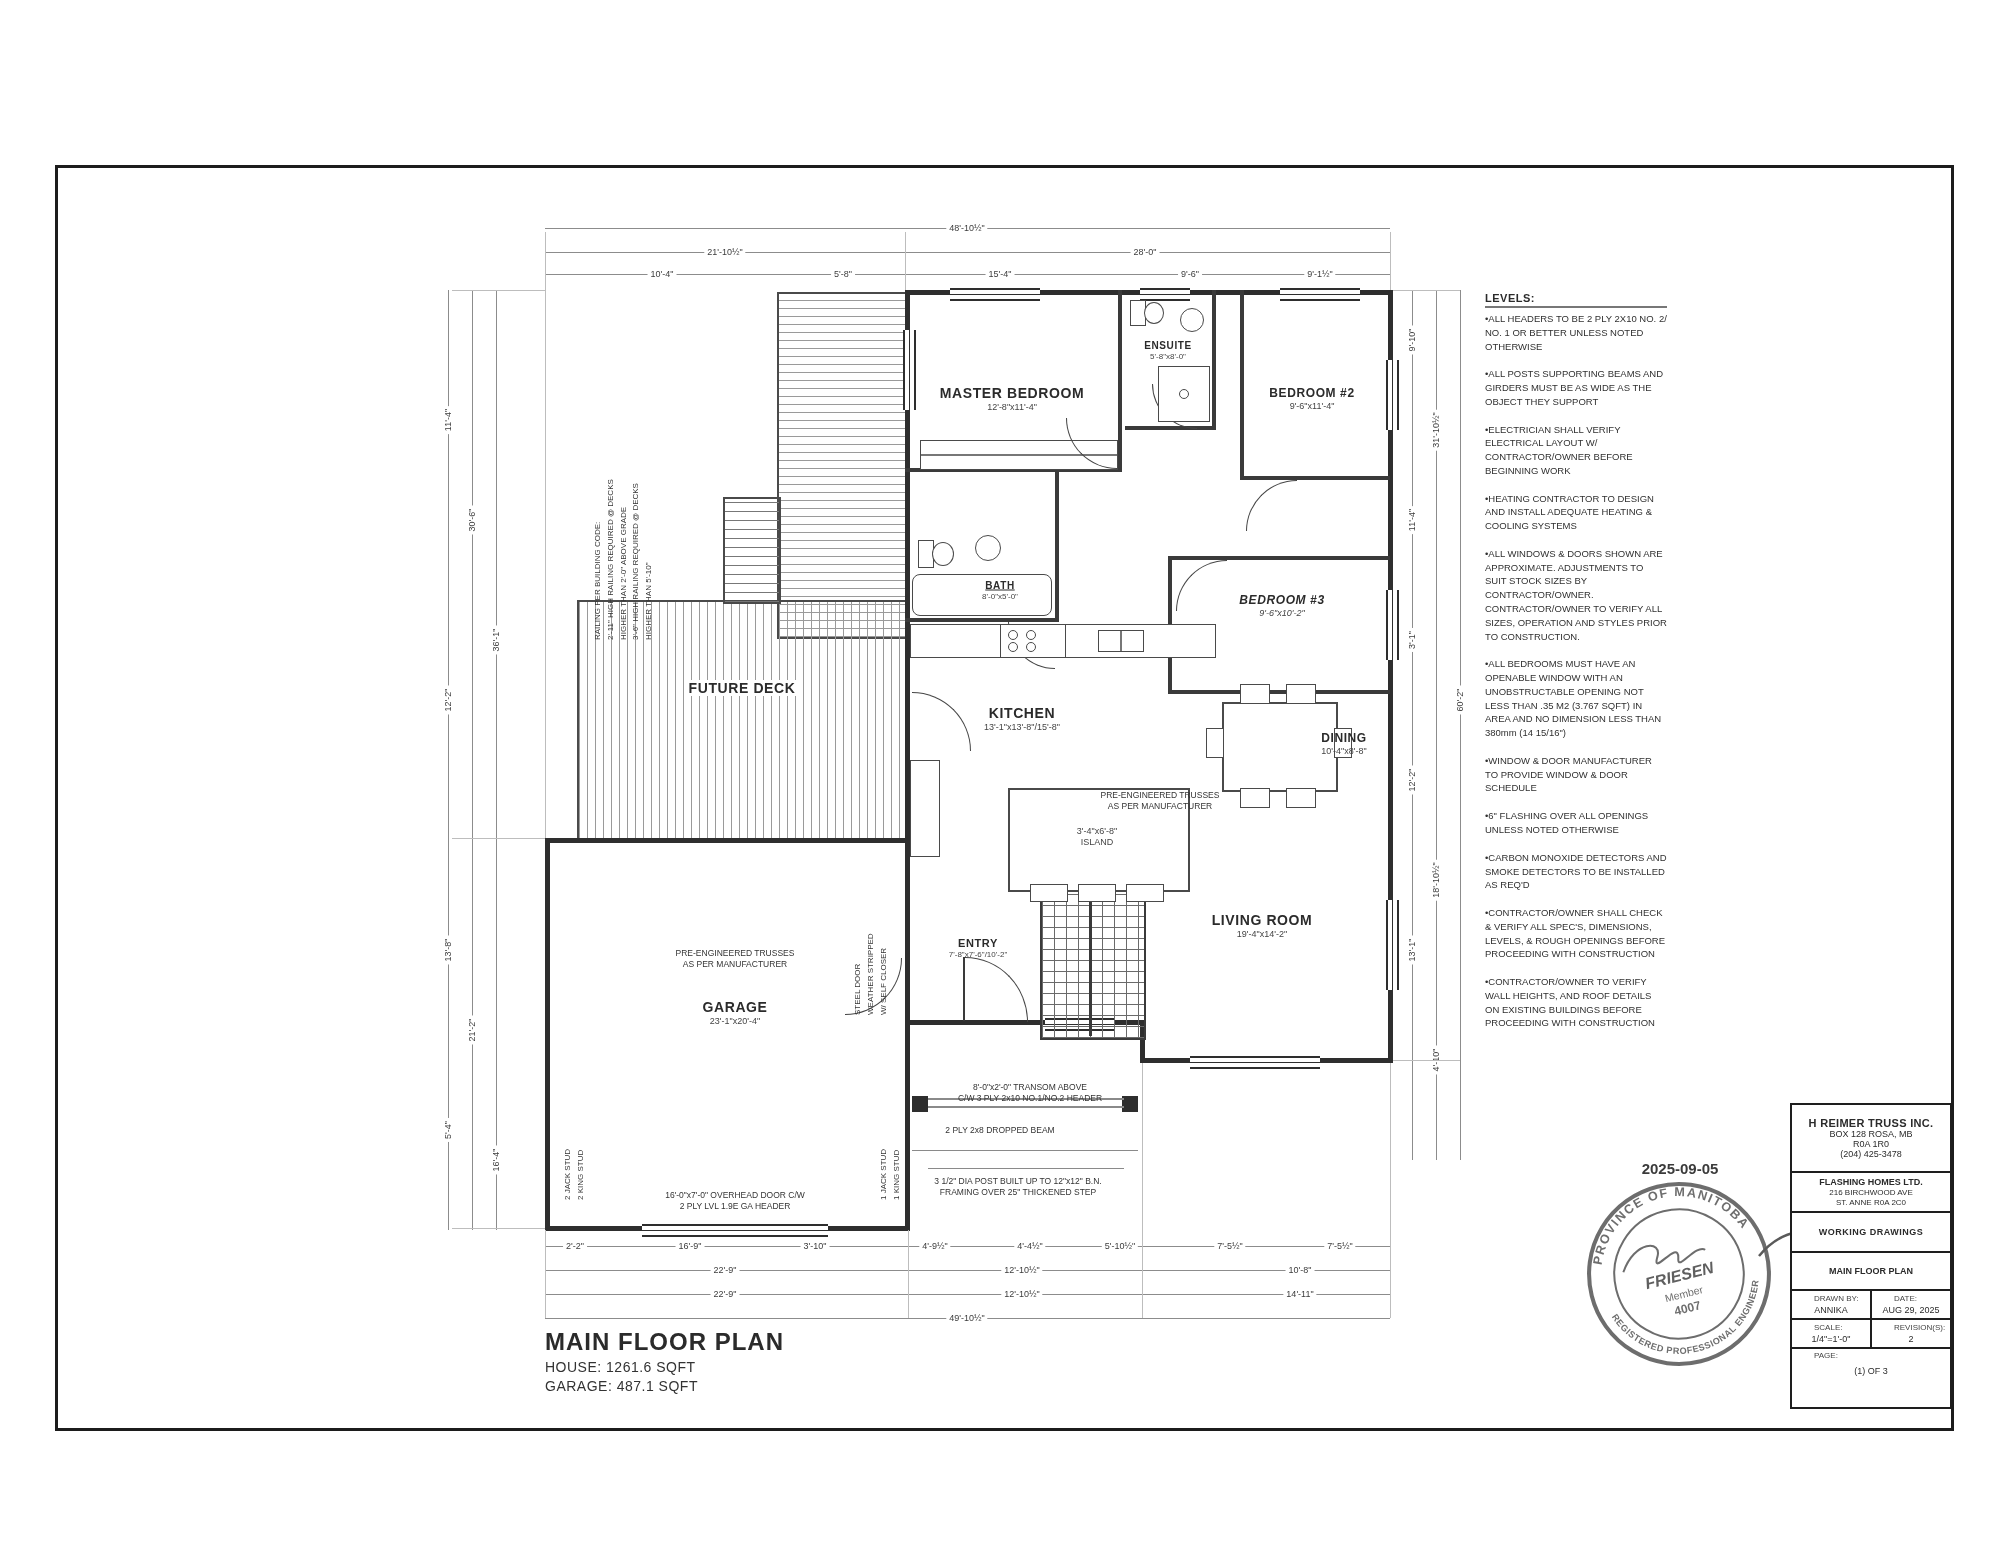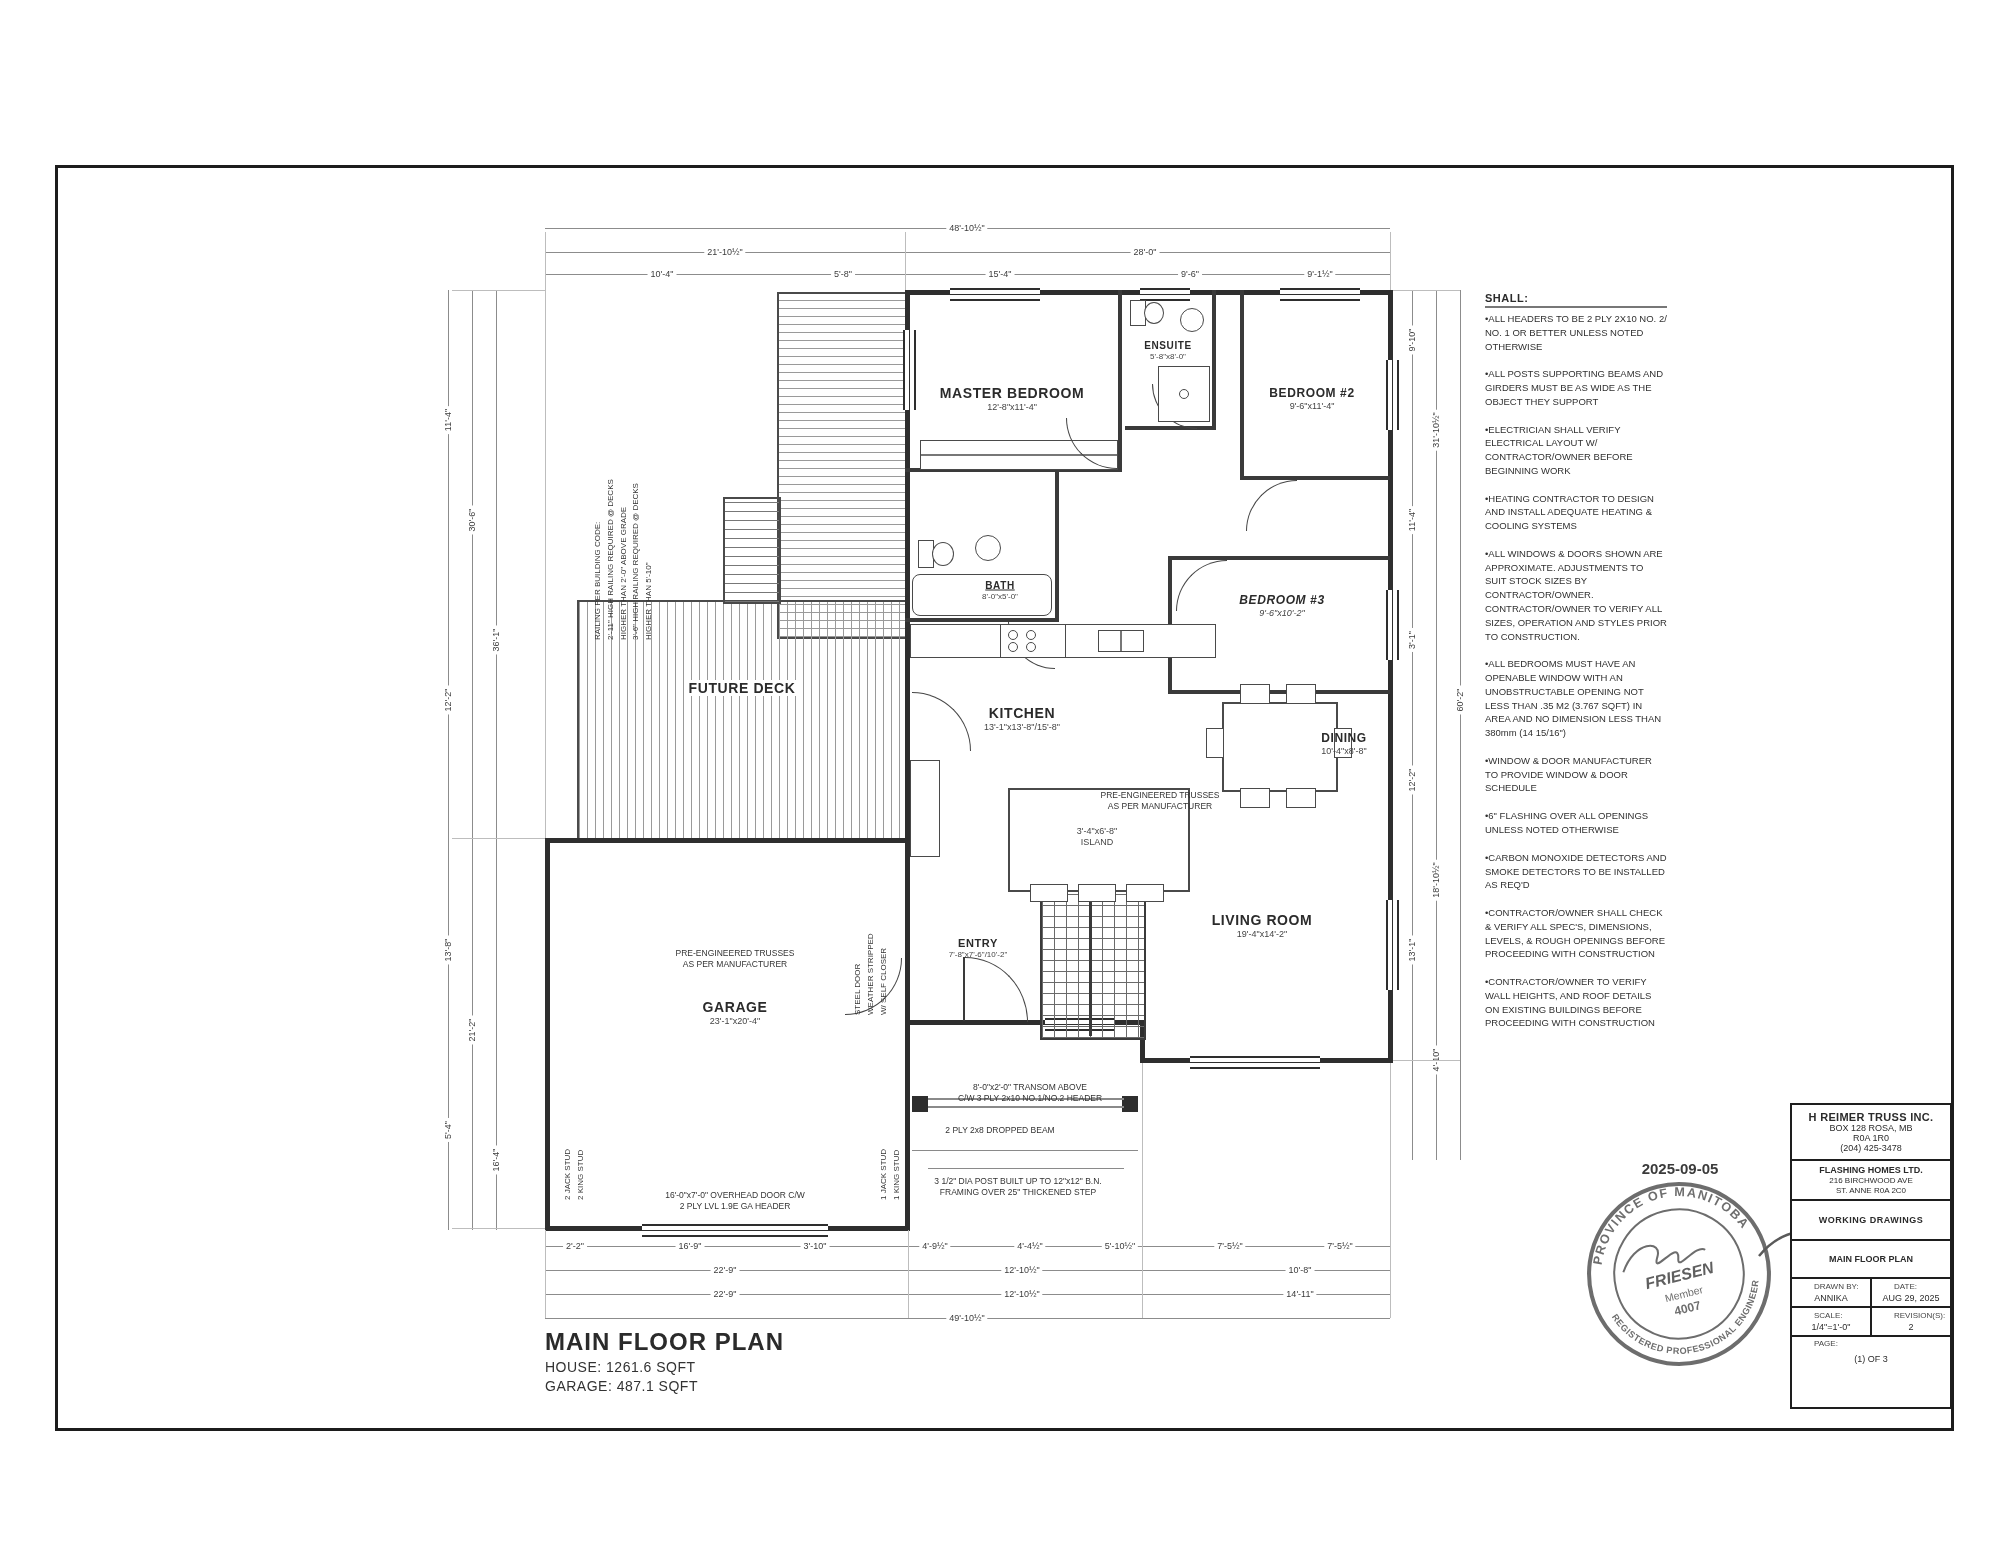--- a/index.html
+++ b/index.html
@@ -307,21 +307,21 @@
   <div class="dimv" style="left:908px;top:1230px;height:88px;background:#bdbdbd;"></div>
   <div class="dimv" style="left:1142px;top:1063px;height:255px;background:#bdbdbd;"></div>
   <div class="dimv" style="left:1390px;top:1063px;height:255px;background:#bdbdbd;"></div>
   <div class="dimh" style="left:452px;top:290px;width:93px;background:#bdbdbd;"></div>
   <div class="dimh" style="left:452px;top:838px;width:93px;background:#bdbdbd;"></div>
   <div class="dimh" style="left:452px;top:1228px;width:93px;background:#bdbdbd;"></div>
   <div class="dimh" style="left:1393px;top:290px;width:67px;background:#bdbdbd;"></div>
   <div class="dimh" style="left:1393px;top:1060px;width:67px;background:#bdbdbd;"></div>
 
   <div id="notes">
-    <h3>SHALL:</h3>
+    <h3>LEVELS:</h3>
     <p class="note">•ALL HEADERS TO BE 2 PLY 2X10 NO. 2/ NO. 1 OR BETTER UNLESS NOTED OTHERWISE</p>
     <p class="note">•ALL POSTS SUPPORTING BEAMS AND GIRDERS MUST BE AS WIDE AS THE OBJECT THEY SUPPORT</p>
     <p class="note">•ELECTRICIAN SHALL VERIFY ELECTRICAL LAYOUT W/ CONTRACTOR/OWNER BEFORE BEGINNING WORK</p>
     <p class="note">•HEATING CONTRACTOR TO DESIGN AND INSTALL ADEQUATE HEATING &amp; COOLING SYSTEMS</p>
     <p class="note">•ALL WINDOWS &amp; DOORS SHOWN ARE APPROXIMATE. ADJUSTMENTS TO SUIT STOCK SIZES BY CONTRACTOR/OWNER. CONTRACTOR/OWNER TO VERIFY ALL SIZES, OPERATION AND STYLES PRIOR TO CONSTRUCTION.</p>
     <p class="note">•ALL BEDROOMS MUST HAVE AN OPENABLE WINDOW WITH AN UNOBSTRUCTABLE OPENING NOT LESS THAN .35 M2 (3.767 SQFT) IN AREA AND NO DIMENSION LESS THAN 380mm (14 15/16")</p>
     <p class="note">•WINDOW &amp; DOOR MANUFACTURER TO PROVIDE WINDOW &amp; DOOR SCHEDULE</p>
     <p class="note">•6" FLASHING OVER ALL OPENINGS UNLESS NOTED OTHERWISE</p>
     <p class="note">•CARBON MONOXIDE DETECTORS AND SMOKE DETECTORS TO BE INSTALLED AS REQ'D</p>
     <p class="note">•CONTRACTOR/OWNER SHALL CHECK &amp; VERIFY ALL SPEC'S, DIMENSIONS, LEVELS, &amp; ROUGH OPENINGS BEFORE PROCEEDING WITH CONSTRUCTION</p>
@@ -345,21 +345,21 @@
     <path d="M 42,80 C 60,52 88,58 78,74 C 68,92 104,60 98,80 C 94,93 118,70 126,78" stroke="#5a5a5a" fill="none" stroke-width="2"></path>
     <text x="95" y="102" text-anchor="middle" font-size="16" fill="#4a4a4a" font-weight="bold" font-style="italic" font-family="Liberation Sans, sans-serif">FRIESEN</text>
     <text x="95" y="119" text-anchor="middle" font-size="10.5" fill="#5a5a5a" font-family="Liberation Sans, sans-serif">Member</text>
     <text x="95" y="134" text-anchor="middle" font-size="12" fill="#5a5a5a" font-weight="bold" font-family="Liberation Sans, sans-serif">4007</text>
   </svg>
   <svg style="position:absolute;left:1757px;top:1218px;width:80px;height:50px;" viewBox="0 0 80 50">
     <path d="M 2,38 C 25,10 55,8 76,22" stroke="#5a5a5a" fill="none" stroke-width="2.5"></path>
   </svg>
 
   <div id="tblock">
-    <div class="row" style="padding:6px 2px;">
+    <div class="row" style="padding:12px 2px;">
       <span class="tb-name">H REIMER TRUSS INC.</span><br>
       <span>BOX 128 ROSA, MB</span><br>
       <span>R0A 1R0</span><br>
       <span>(204) 425-3478</span>
     </div>
     <div class="row">
       <span style="font-weight:bold;">FLASHING HOMES LTD.</span><br>
       <span style="font-size:8px;">216 BIRCHWOOD AVE</span><br>
       <span style="font-size:8px;">ST. ANNE</span>
       <span style="font-size:8px;">R0A 2C0</span>

